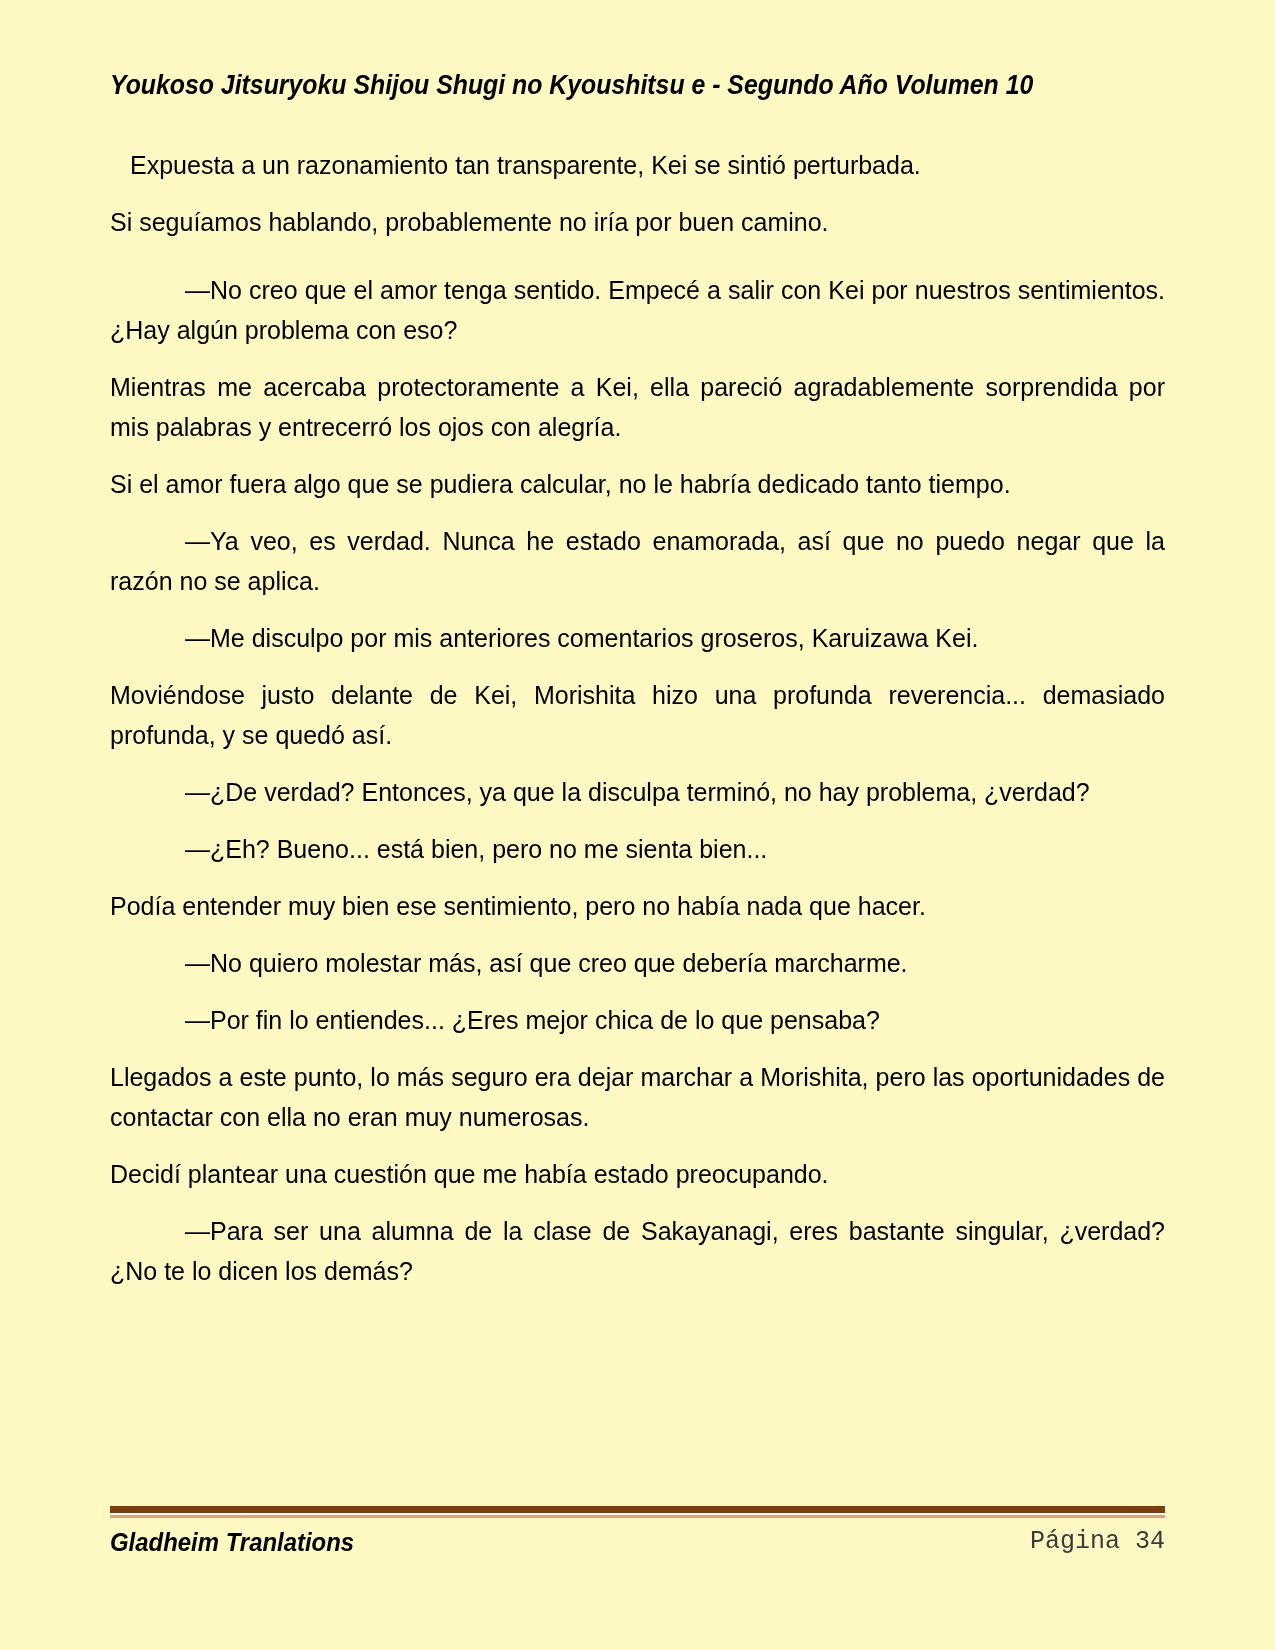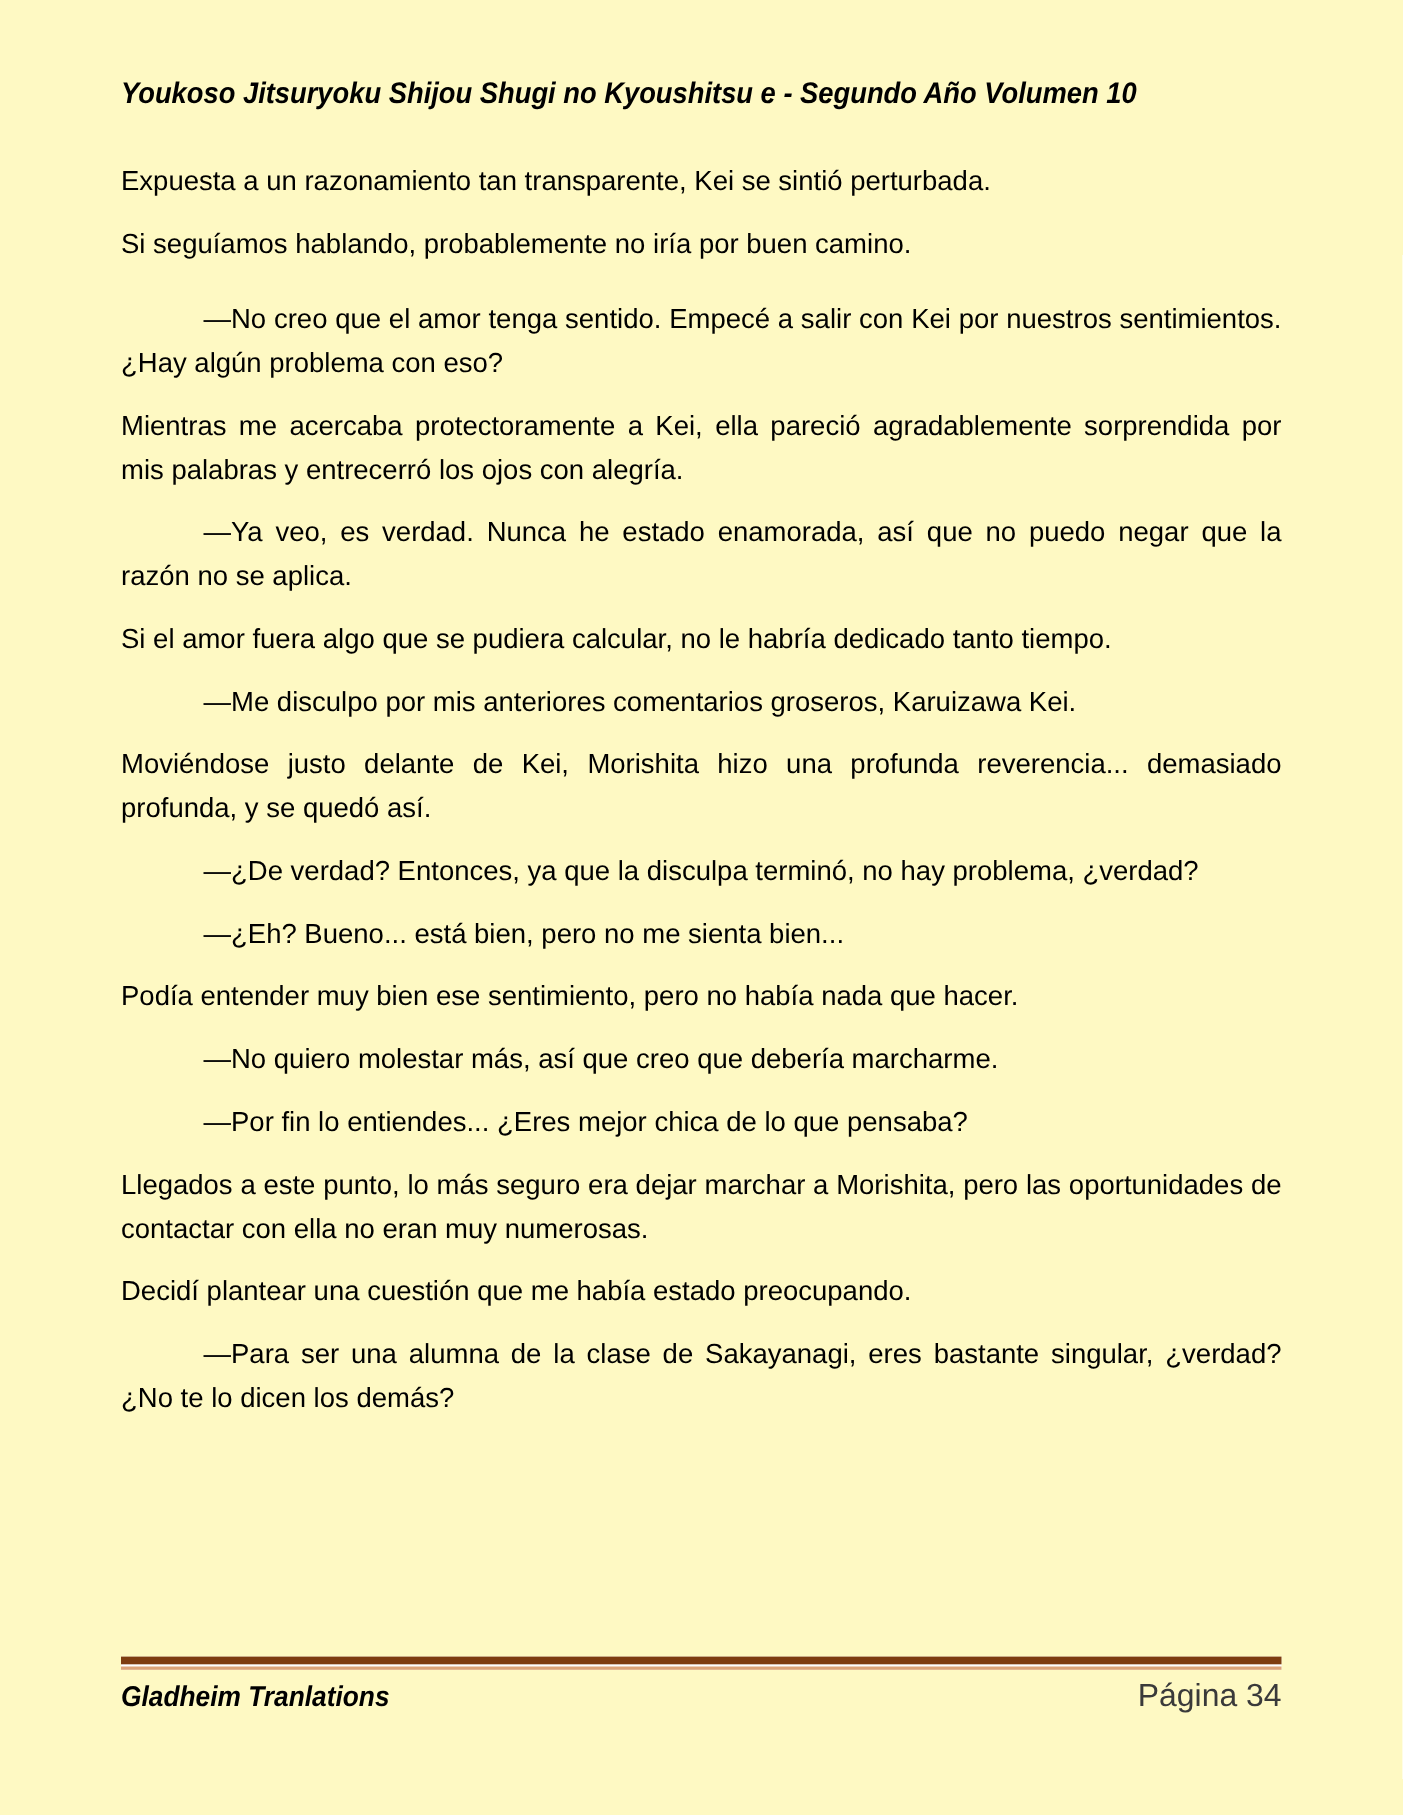--- a/index.html
+++ b/index.html
@@ -72,43 +72,44 @@
     margin-top: 9px;
     display: flex;
     justify-content: space-between;
     align-items: flex-end;
   }
   .footer-brand {
     font-size: 26px;
     line-height: 30px;
   }
   .footer-page {
-    font-size: 29px;
+    font-size: 25px;
     line-height: 30px;
     font-weight: normal;
     color: #3A3A3A;
+    font-family: Liberation Mono, monospace;
   }
 </style>
 </head>
 <body>
 
 <div class="page">
 
   <div class="doc-header">
     <span class="brand-font header-title">Youkoso Jitsuryoku Shijou Shugi no Kyoushitsu e - Segundo Año Volumen 10</span>
   </div>
 
   <div class="page-body">
 
-      <p class="para" style="color: rgb(0, 0, 0);">Expuesta a un razonamiento tan transparente, Kei se sintió perturbada.</p>
+      <p class="para" style="color: rgb(0, 0, 0); margin-left: 20px;">Expuesta a un razonamiento tan transparente, Kei se sintió perturbada.</p>
       <p class="para" style="color: rgb(0, 0, 0);">Si seguíamos hablando, probablemente no iría por buen camino.</p>
       <p class="para indent" style="color: rgb(0, 0, 0); margin-top: 28px;">—No creo que el amor tenga sentido. Empecé a salir con Kei por nuestros sentimientos. ¿Hay algún problema con eso?</p>
       <p class="para" style="color: rgb(0, 0, 0);">Mientras me acercaba protectoramente a Kei, ella pareció agradablemente sorprendida por mis palabras y entrecerró los ojos con alegría.</p>
+      <p class="para" style="color: rgb(0, 0, 0);">Si el amor fuera algo que se pudiera calcular, no le habría dedicado tanto tiempo.</p>
       <p class="para indent" style="color: rgb(0, 0, 0);">—Ya veo, es verdad. Nunca he estado enamorada, así que no puedo negar que la razón no se aplica.</p>
-      <p class="para" style="color: rgb(0, 0, 0);">Si el amor fuera algo que se pudiera calcular, no le habría dedicado tanto tiempo.</p>
       <p class="para indent" style="color: rgb(0, 0, 0);">—Me disculpo por mis anteriores comentarios groseros, Karuizawa Kei.</p>
       <p class="para" style="color: rgb(0, 0, 0);">Moviéndose justo delante de Kei, Morishita hizo una profunda reverencia... demasiado profunda, y se quedó así.</p>
       <p class="para indent" style="color: rgb(0, 0, 0);">—¿De verdad? Entonces, ya que la disculpa terminó, no hay problema, ¿verdad?</p>
       <p class="para indent" style="color: rgb(0, 0, 0);">—¿Eh? Bueno... está bien, pero no me sienta bien...</p>
       <p class="para" style="color: rgb(0, 0, 0);">Podía entender muy bien ese sentimiento, pero no había nada que hacer.</p>
       <p class="para indent" style="color: rgb(0, 0, 0);">—No quiero molestar más, así que creo que debería marcharme.</p>
       <p class="para indent" style="color: rgb(0, 0, 0);">—Por fin lo entiendes... ¿Eres mejor chica de lo que pensaba?</p>
       <p class="para" style="color: rgb(0, 0, 0);">Llegados a este punto, lo más seguro era dejar marchar a Morishita, pero las oportunidades de contactar con ella no eran muy numerosas.</p>
       <p class="para" style="color: rgb(0, 0, 0);">Decidí plantear una cuestión que me había estado preocupando.</p>
       <p class="para indent" style="color: rgb(0, 0, 0);">—Para ser una alumna de la clase de Sakayanagi, eres bastante singular, ¿verdad? ¿No te lo dicen los demás?</p>

